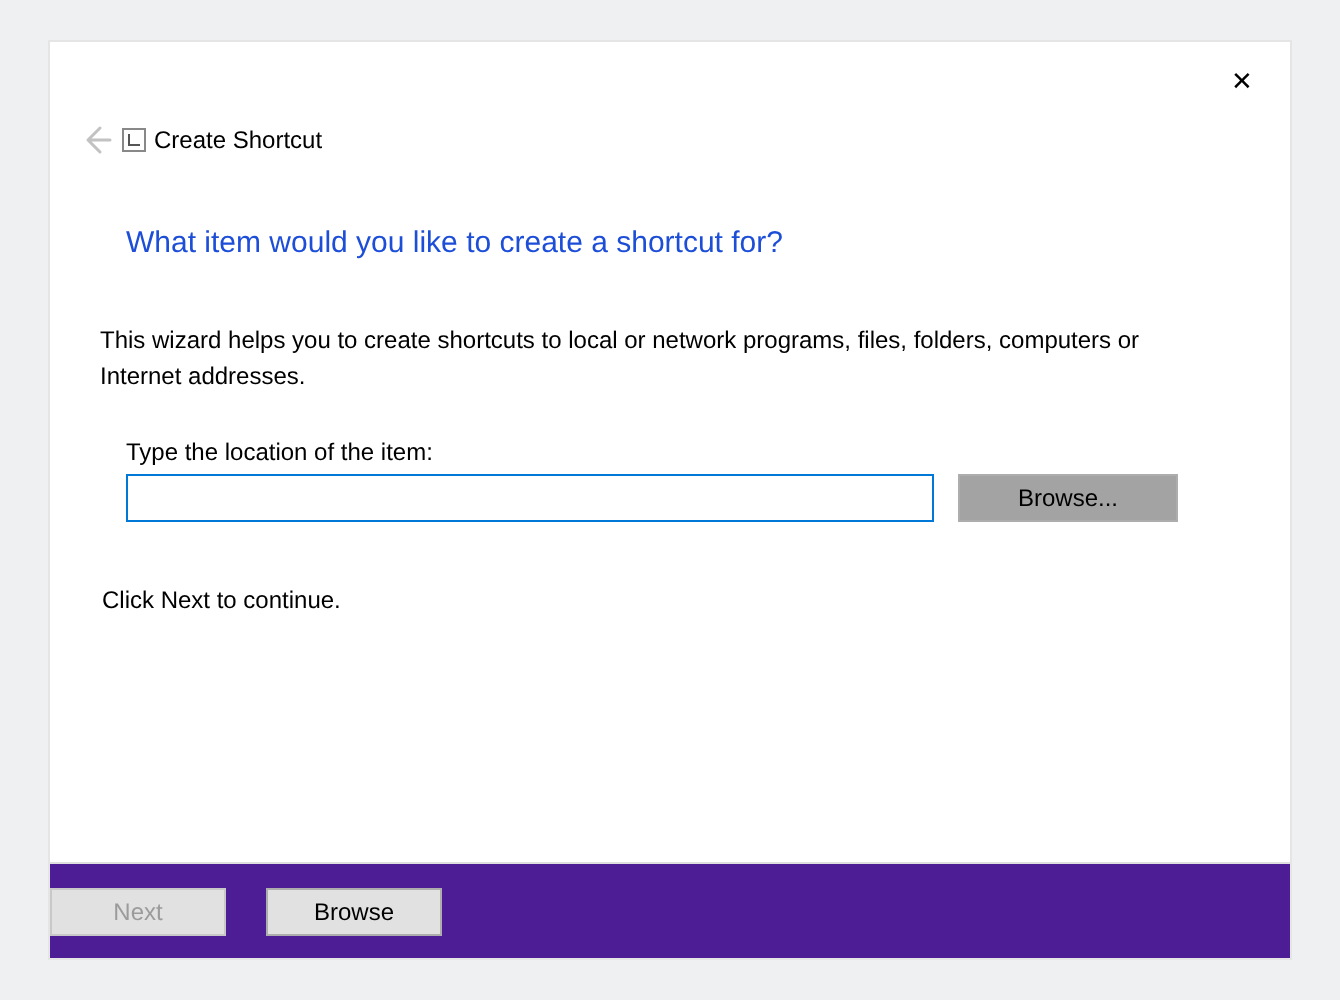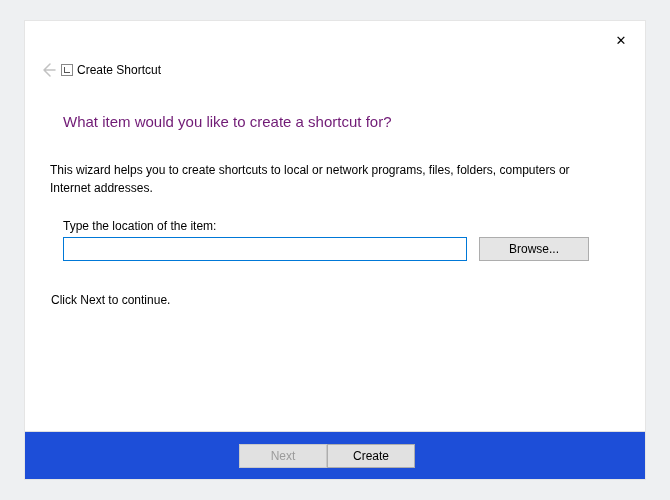--- a/index.html
+++ b/index.html
@@ -70,21 +70,21 @@
     }
     .title {
       font-size: 12px;
       color: #000;
     }
     .heading {
       position: absolute;
       left: 38px;
       top: 92px;
       font-size: 15px;
-      color: #701a75;
+      color: #1d4ed8;
       font-weight: 400;
     }
     .description {
       position: absolute;
       left: 25px;
       top: 140px;
       width: 540px;
       font-size: 12px;
       color: #000;
       line-height: 1.5;
@@ -109,45 +109,45 @@
       height: 24px;
       border: 1px solid #0078d7;
       padding: 2px 6px;
       font-size: 12px;
       font-family: inherit;
       outline: none;
     }
     .browse-btn {
       width: 110px;
       height: 24px;
-      background: #e5e5e5;
+      background: #a3a3a3;
       border: 1px solid #adadad;
       font-size: 12px;
       font-family: inherit;
       cursor: pointer;
     }
     .continue-text {
       position: absolute;
       left: 26px;
       top: 272px;
       font-size: 12px;
     }
     .footer {
       position: absolute;
       left: 0;
       bottom: 0;
       width: 100%;
       height: 48px;
-      background: #1d4ed8;
+      background: #4c1d95;
       border-top: 1px solid #dfdfdf;
       display: flex;
       align-items: center;
-      justify-content: center;
+      justify-content: flex-start;
       padding-right: 16px;
-      gap: 0;
+      gap: 20px;
     }
     .footer button {
       width: 88px;
       height: 24px;
       font-size: 12px;
       font-family: inherit;
       border: 1px solid #adadad;
       background: #e1e1e1;
       cursor: pointer;
     }
@@ -188,16 +188,16 @@
 
   <div class="input-row">
     <input type="text" class="location-input" value="" style="">
     <button class="browse-btn">Browse...</button>
   </div>
 
   <div class="continue-text">Click Next to continue.</div>
 
   <div class="footer">
     <button class="next-btn" disabled="">Next</button>
-    <button>Create</button>
+    <button>Browse</button>
   </div>
 
 </div>
 
 </body></html>

